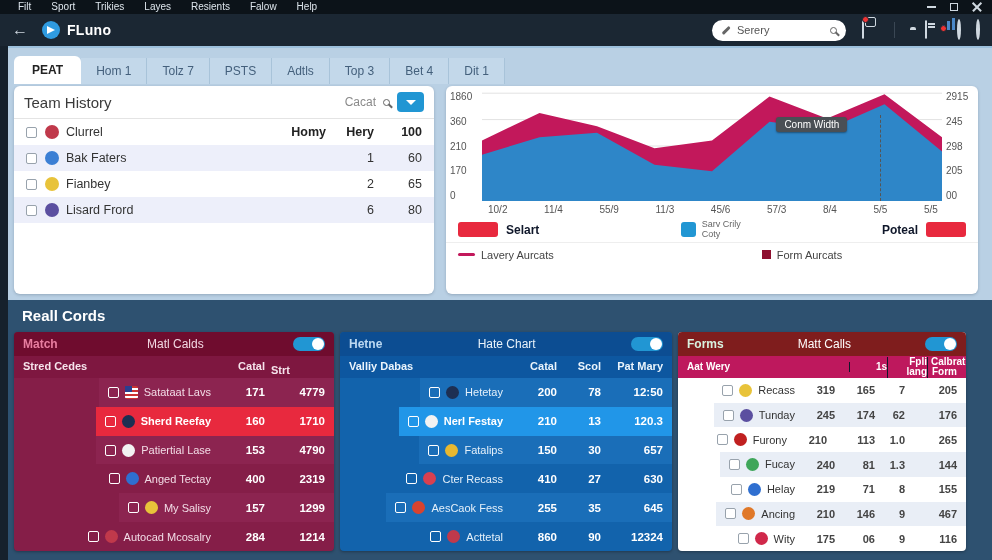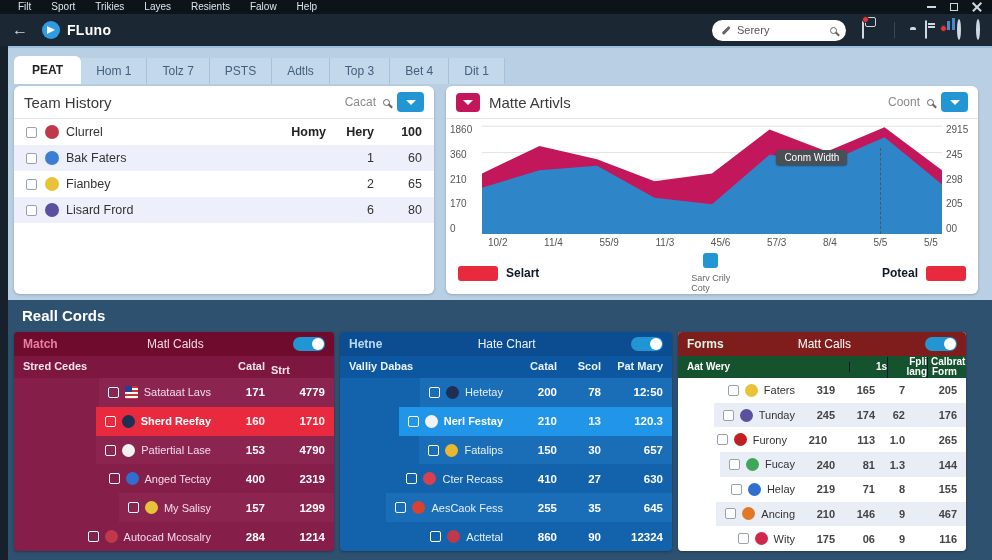--- a/index.html
+++ b/index.html
@@ -80,21 +80,21 @@
   .yticks { width:36px; display:flex; flex-direction:column; justify-content:space-between; font-size:10px; color:#555; padding:0 4px; }
   .yticks.left { text-align:left; }
   .chart-area { flex:1; position:relative; }
   #chart-svg { position:absolute; inset:0; width:100%; height:100%; }
   .marker-line { position:absolute; left:86.5%; top:22%; bottom:0; border-left:1px dashed #555; }
   .tooltip { position:absolute; left:64%; top:24%; background:#4a4f55; color:#fff; font-size:10px; padding:2px 8px; border-radius:3px; white-space:nowrap; box-shadow:0 1px 2px rgba(0,0,0,.4); }
   .x-labels { display:flex; justify-content:space-between; margin:3px 40px 0 42px; font-size:10px; color:#555; }
   .chart-btns { display:flex; align-items:center; padding:5px 12px 2px 12px; }
   .btn-red { width:40px; height:15px; background:#e8293e; border-radius:3px; }
   .btn-lab { font-size:12px; font-weight:bold; color:#0f172a; margin:0 8px; }
-  .mid-group { display:flex; align-items:center; gap:6px; margin:0 auto;flex-direction:column; }
+  .mid-group { display:flex; align-items:center; gap:6px; margin:0 auto; }
   .sq-blue { width:15px; height:15px; background:#2196d3; border-radius:3px; }
   .mid-lab { font-size:9px; color:#666; line-height:1.1; }
   .right-group { display:flex; align-items:center; }
   .legend { display:flex; align-items:center; padding:6px 12px; border-top:1px solid #eee; font-size:11px; color:#444; }
   .lg-item { display:flex; align-items:center; gap:6px; }
   .lg-dash { width:17px; height:3px; border-radius:2px; }
   .lg-sq { width:9px; height:9px; }
   .lg-item + .lg-item { margin-left:208px; }
 
   
@@ -126,21 +126,21 @@
   .card0 .data-row.hl { background:#e8293e; color:#fff; font-weight:bold; }
   .card0 .num { color:#fff; }
   .card1 { width:332px; background:#1263ac; color:#e4f0fa; }
   .card1 .card-head { background:#0c4d92; } .card1 .card-title { color:#bcd9f2; } .card1 .card-sub { color:#e8f2fa; }
   .card1 .col-row { background:#0d57a0; color:#eaf4fc; }
   .card1 .data-row:nth-child(odd) { background:#1a6eb8; }
   .card1 .data-row.hl { background:#2196e8; color:#fff; font-weight:bold; }
   .card1 .num { color:#fff; }
   .card2 { width:288px; background:#fff; color:#333; }
   .card2 .card-head { background:#7f1d1d; } .card2 .card-title { color:#d8f2e0; } .card2 .card-sub { color:#fff; }
-  .card2 .col-row { background:#14532d; color:#fff; font-size:10px; }
+  .card2 .col-row { background:#be185d; color:#fff; font-size:10px; }
   .card2 .col-row .colcell + .colcell { border-left:1px solid #0f172a; }
   .card2 .data-row:nth-child(even) { background:#e9eef6; }
   .card2 .num { color:#444; font-size:11px; }
   .colcell { line-height:1.05; }
 </style>
 </head>
 <body>
 
 <div id="titlebar">
   <div id="menubar" style="display: flex;">
@@ -236,29 +236,20 @@
             <span class="row-icon" style="background: rgb(91, 79, 160);"></span>
             <span class="th-name">Lisard Frord</span>
             <span class="th-col"></span>
             <span class="th-col">6</span>
             <span class="th-col">80</span>
           </div>
         </div>
     </div>
 
     <div class="panel" id="panel-activity">
-      <div class="panel-head">
-        <span class="chev-btn"></span>
-        <span class="panel-title">Matte Artivls</span>
-        <span class="head-right">
-          <span class="search-label">Coont</span>
-          <span class="mag"></span>
-          <span class="dd-btn"></span>
-        </span>
-      </div>
       <div class="chart-zone">
         <div class="yticks left" id="left-ticks">
             <span>1860</span>
             <span>360</span>
             <span>210</span>
             <span>170</span>
             <span>0</span>
           </div>
         <div class="chart-area">
           <svg id="chart-svg" viewBox="0 0 100 100" preserveAspectRatio="none">
@@ -451,21 +442,21 @@
           <div class="col-row">
             <span class="colcell" style="flex: 1 1 0%;">Aat Wery</span>
             <span class="colcell" style="width: 38px; text-align: right; padding-left: 3px;">1s</span>
             <span class="colcell" style="width: 40px; text-align: right; padding-left: 3px;">Fpli lang</span>
             <span class="colcell" style="width: 30px; text-align: right; padding-left: 3px;">Calbrate Form</span>
           </div>
           <div class="card-body">
             <div class="data-row">
               <span class="cb dark"></span>
               <span class="row-icon sm" style="background: rgb(232, 195, 58);"></span>
-              <span class="row-name">Faters</span>
+              <span class="row-name">Recass</span>
               <span class="num" style="width: 38px;">319</span>
               <span class="num" style="width: 40px;">165</span>
               <span class="num" style="width: 30px;">7</span>
               <span class="num" style="width: 52px;">205</span>
             </div>
             <div class="data-row">
               <span class="cb dark"></span>
               <span class="row-icon sm" style="background: rgb(91, 79, 160);"></span>
               <span class="row-name">Tunday</span>
               <span class="num" style="width: 38px;">245</span>

